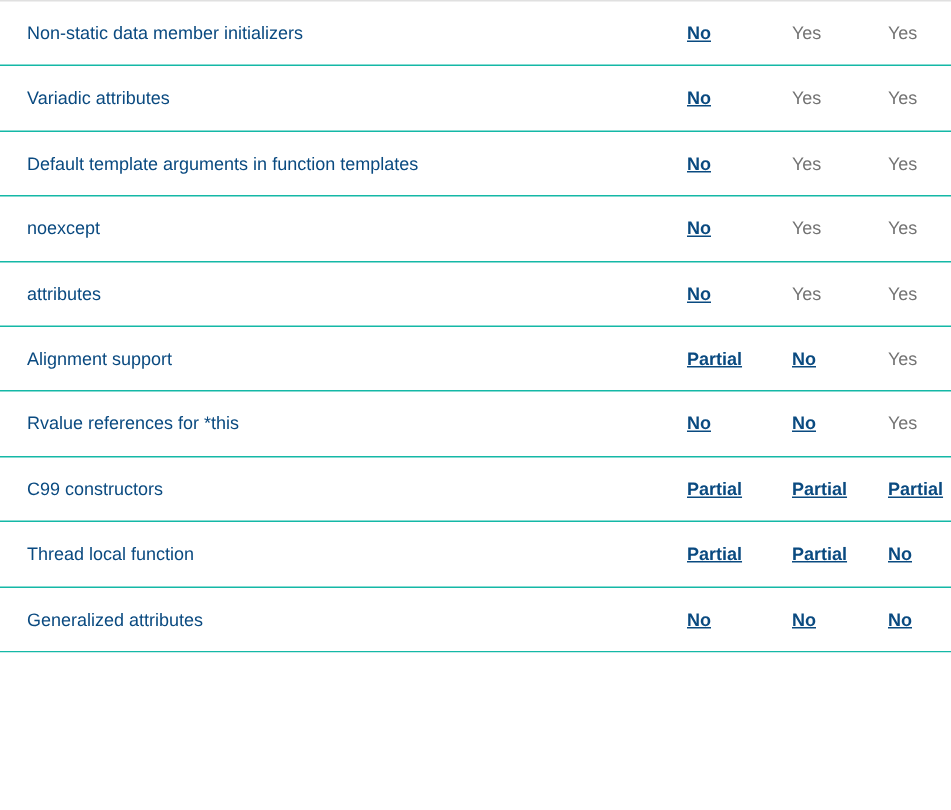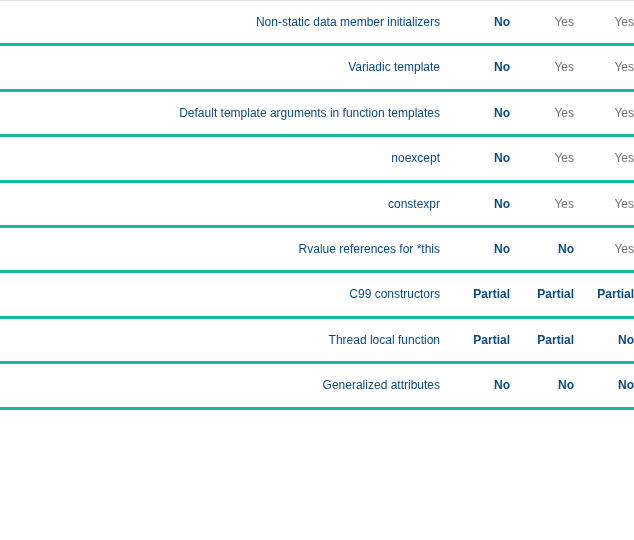--- a/index.html
+++ b/index.html
@@ -11,80 +11,85 @@
     color: #333;
     width: 634px;
   }
   table {
     border-collapse: collapse;
     width: 634px;
     table-layout: fixed;
     border-top: 1px solid #e0e0e0;
   }
   tr {
-    border-bottom: 3px solid #14b8a6;
-    text-align: right;
+    border-bottom: 1px solid #14b8a6;
   }
   td {
     padding: 14px 0 14px 18px;
     vertical-align: middle;
     line-height: 1.2;
   }
   col.c-feature { width: 440px; }
   col.c-a { width: 70px; }
   col.c-b { width: 64px; }
   col.c-c { width: 60px; }
   .feature a,
   .linked a {
     color: #0a4a80;
     text-decoration: none;
   }
   .linked { font-weight: bold; }
   .plain  { color: #737373; }
-  .linked a { color: #0a4a80; }
+  .linked a { color: #0a4a80; text-decoration: underline; }
 </style>
 </head>
 <body>
 
 <table>
   <colgroup>
     <col class="c-feature">
       <col class="c-a">
       <col class="c-b">
       <col class="c-c">
   </colgroup>
   <tbody id="tbody">
       <tr>
         <td class="feature"><a href="#">Non-static data member initializers</a></td>
         <td class="linked"><a href="#">No</a></td>
         <td class="plain"><span>Yes</span></td>
         <td class="plain"><span>Yes</span></td>
       </tr>
       <tr>
-        <td class="feature"><a href="#">Variadic template</a></td>
+        <td class="feature"><a href="#">Variadic attributes</a></td>
         <td class="linked"><a href="#">No</a></td>
         <td class="plain"><span>Yes</span></td>
         <td class="plain"><span>Yes</span></td>
       </tr>
       <tr>
         <td class="feature"><a href="#">Default template arguments in function templates</a></td>
         <td class="linked"><a href="#">No</a></td>
         <td class="plain"><span>Yes</span></td>
         <td class="plain"><span>Yes</span></td>
       </tr>
       <tr>
         <td class="feature"><a href="#">noexcept</a></td>
         <td class="linked"><a href="#">No</a></td>
         <td class="plain"><span>Yes</span></td>
         <td class="plain"><span>Yes</span></td>
       </tr>
       <tr>
-        <td class="feature"><a href="#">constexpr</a></td>
+        <td class="feature"><a href="#">attributes</a></td>
         <td class="linked"><a href="#">No</a></td>
         <td class="plain"><span>Yes</span></td>
+        <td class="plain"><span>Yes</span></td>
+      </tr>
+      <tr>
+        <td class="feature"><a href="#">Alignment support</a></td>
+        <td class="linked"><a href="#">Partial</a></td>
+        <td class="linked"><a href="#">No</a></td>
         <td class="plain"><span>Yes</span></td>
       </tr>
       <tr>
         <td class="feature"><a href="#">Rvalue references for *this</a></td>
         <td class="linked"><a href="#">No</a></td>
         <td class="linked"><a href="#">No</a></td>
         <td class="plain"><span>Yes</span></td>
       </tr>
       <tr>
         <td class="feature"><a href="#">C99 constructors</a></td>

